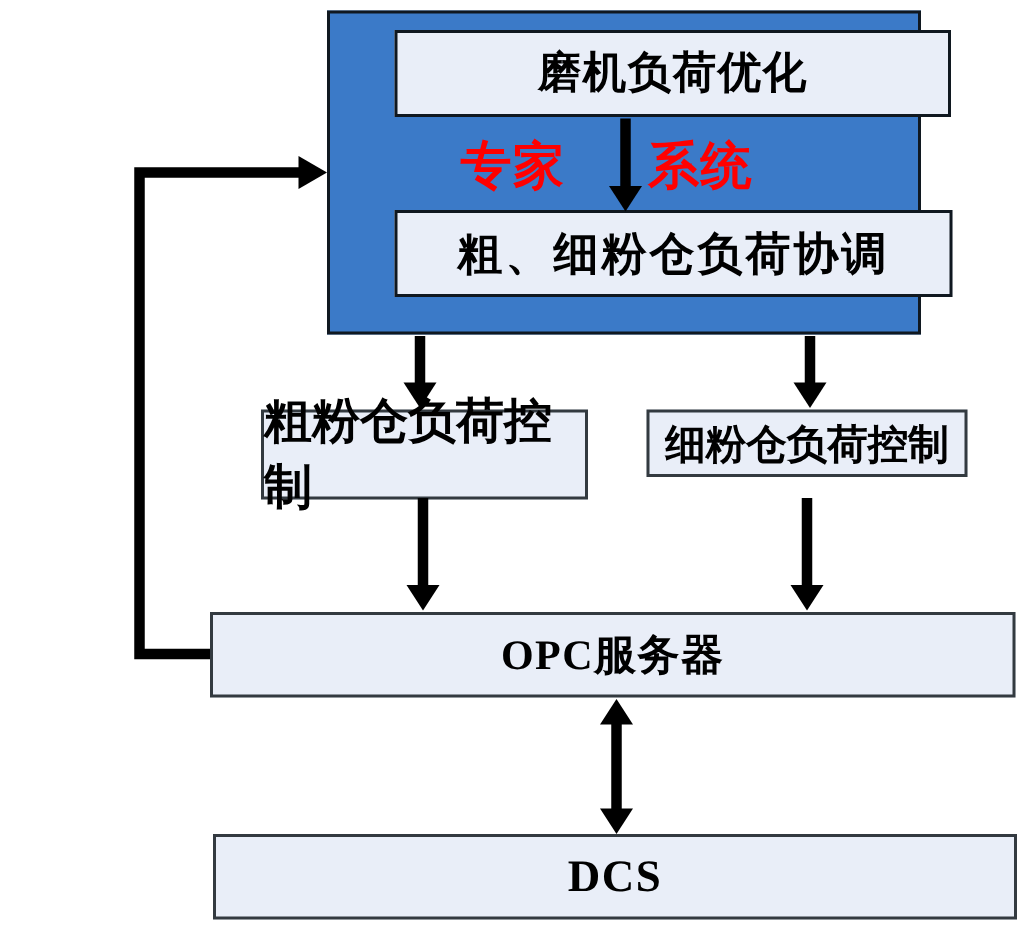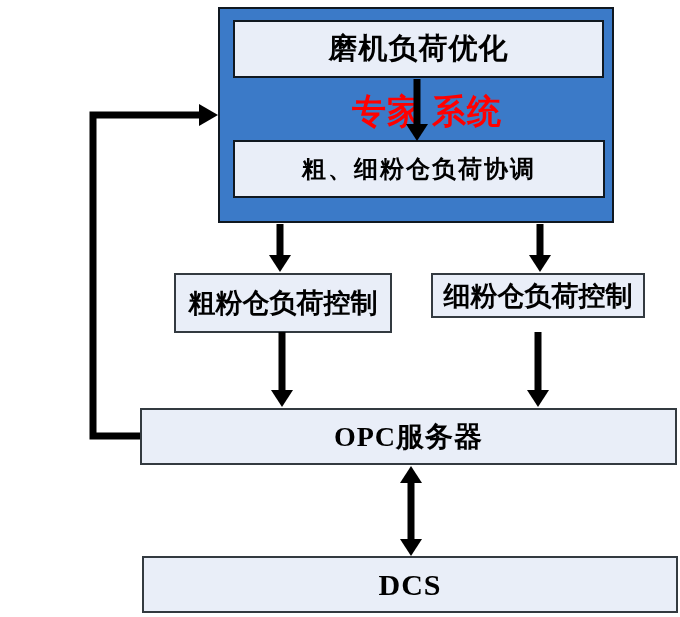--- a/index.html
+++ b/index.html
@@ -27,59 +27,60 @@
   .inner-box {
     position: absolute;
     background: #E9EEF8;
     border: 2px solid #101820;
     box-sizing: border-box;
     display: flex;
     align-items: center;
     justify-content: center;
     font-weight: bold;
     color: #000000;
+    margin-left: 30px;
   }
   .inner-box.top-inner {
     left: 233px; top: 20px;
     width: 371px; height: 58px;
     font-size: 29px;
     letter-spacing: 1px;
   }
   .inner-box.bottom-inner {
     left: 233px; top: 140px;
     width: 372px; height: 58px;
-    font-size: 24px;
+    font-size: 30px;
     letter-spacing: 2px;
   }
   .red-word {
     position: absolute;
     top: 90px;
     height: 44px;
     line-height: 44px;
     font-size: 34px;
     font-weight: bold;
     color: #FF0000;
     letter-spacing: 1px;
     white-space: nowrap;
   }
-  .red-word.w-expert { left: 307px; margin-left: 45px; }
+  .red-word.w-expert { left: 307px; }
   .red-word.w-system { left: 432px; }
   
   .box {
     position: absolute;
     background: #E9EEF8;
     border: 2px solid #333a40;
     box-sizing: border-box;
     display: flex;
     align-items: center;
     justify-content: center;
     font-weight: bold;
     color: #000000;
   }
-  .ctrl-left  { left: 174px; top: 273px; width: 218px; height: 60px; font-size: 27px; }
+  .ctrl-left  { left: 174px; top: 273px; width: 218px; height: 60px; font-size: 32px; }
   .ctrl-right { left: 431px; top: 273px; width: 214px; height: 45px; font-size: 27px; }
   .opc { left: 140px; top: 408px; width: 537px; height: 57px; font-size: 28px; letter-spacing: 1px; }
   .dcs { left: 142px; top: 556px; width: 536px; height: 57px; font-size: 30px; letter-spacing: 1px; }
   
   .arrow-layer {
     position: absolute;
     left: 0; top: 0;
     width: 680px; height: 617px;
     pointer-events: none;
   }

